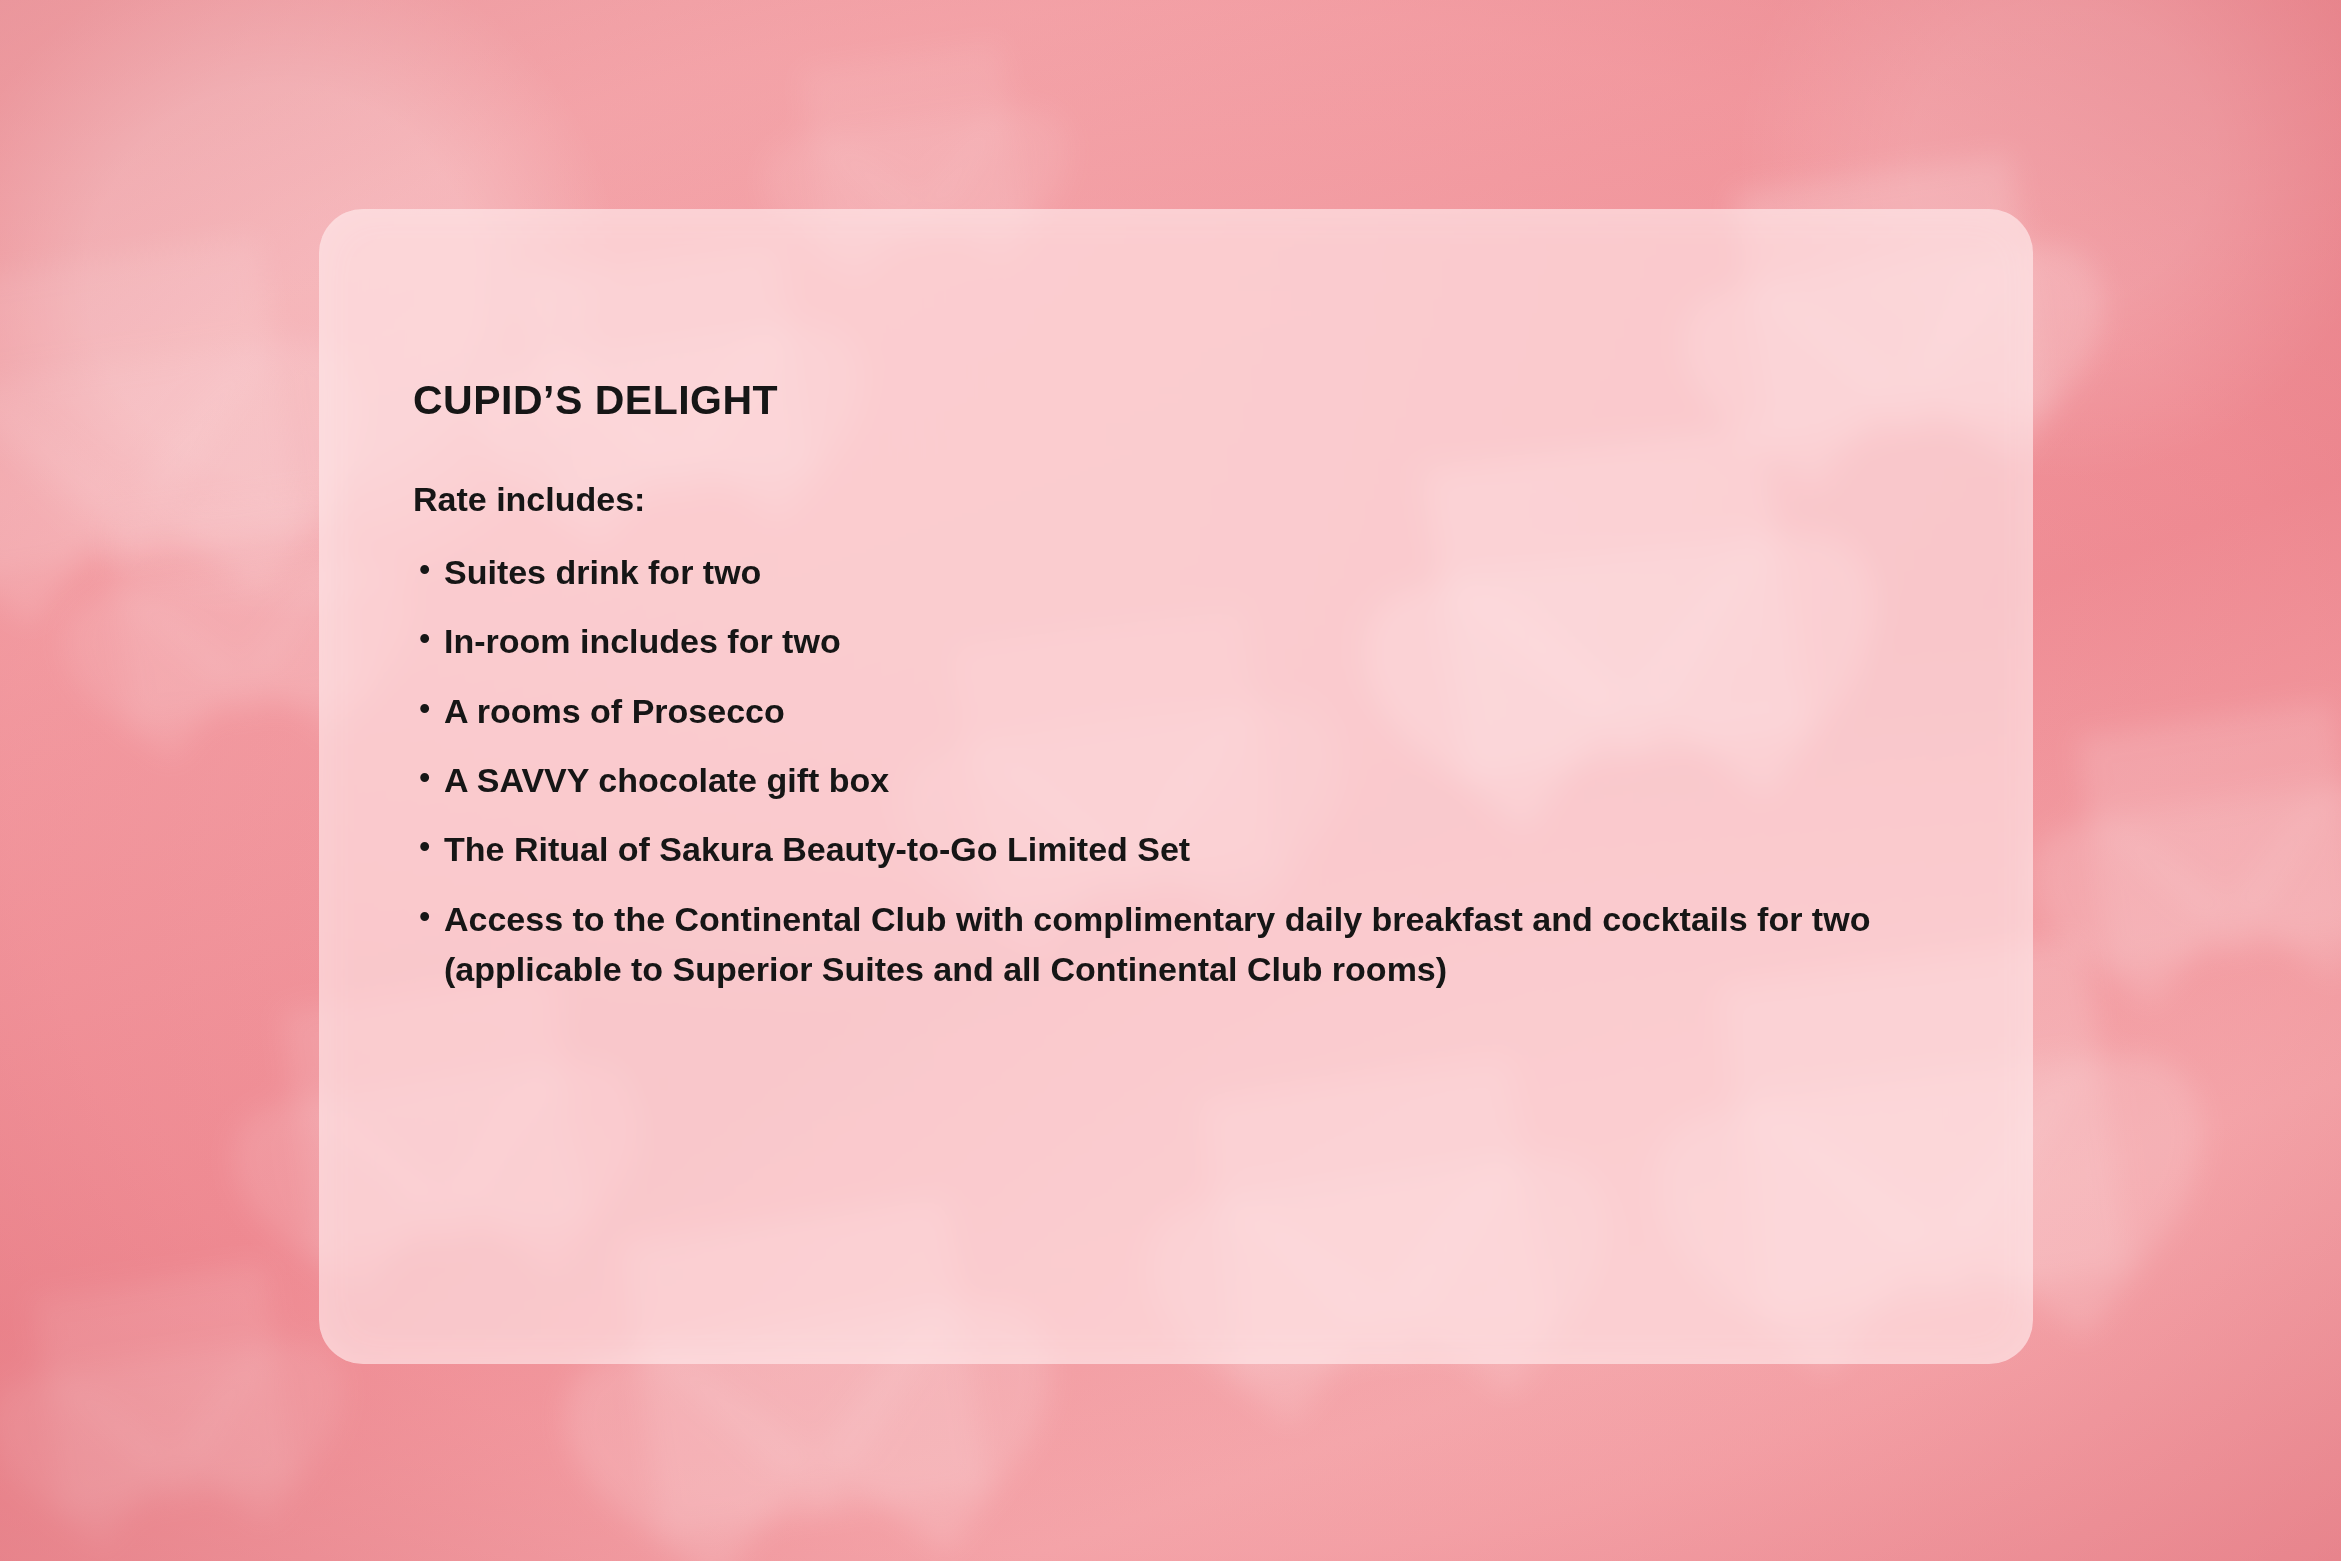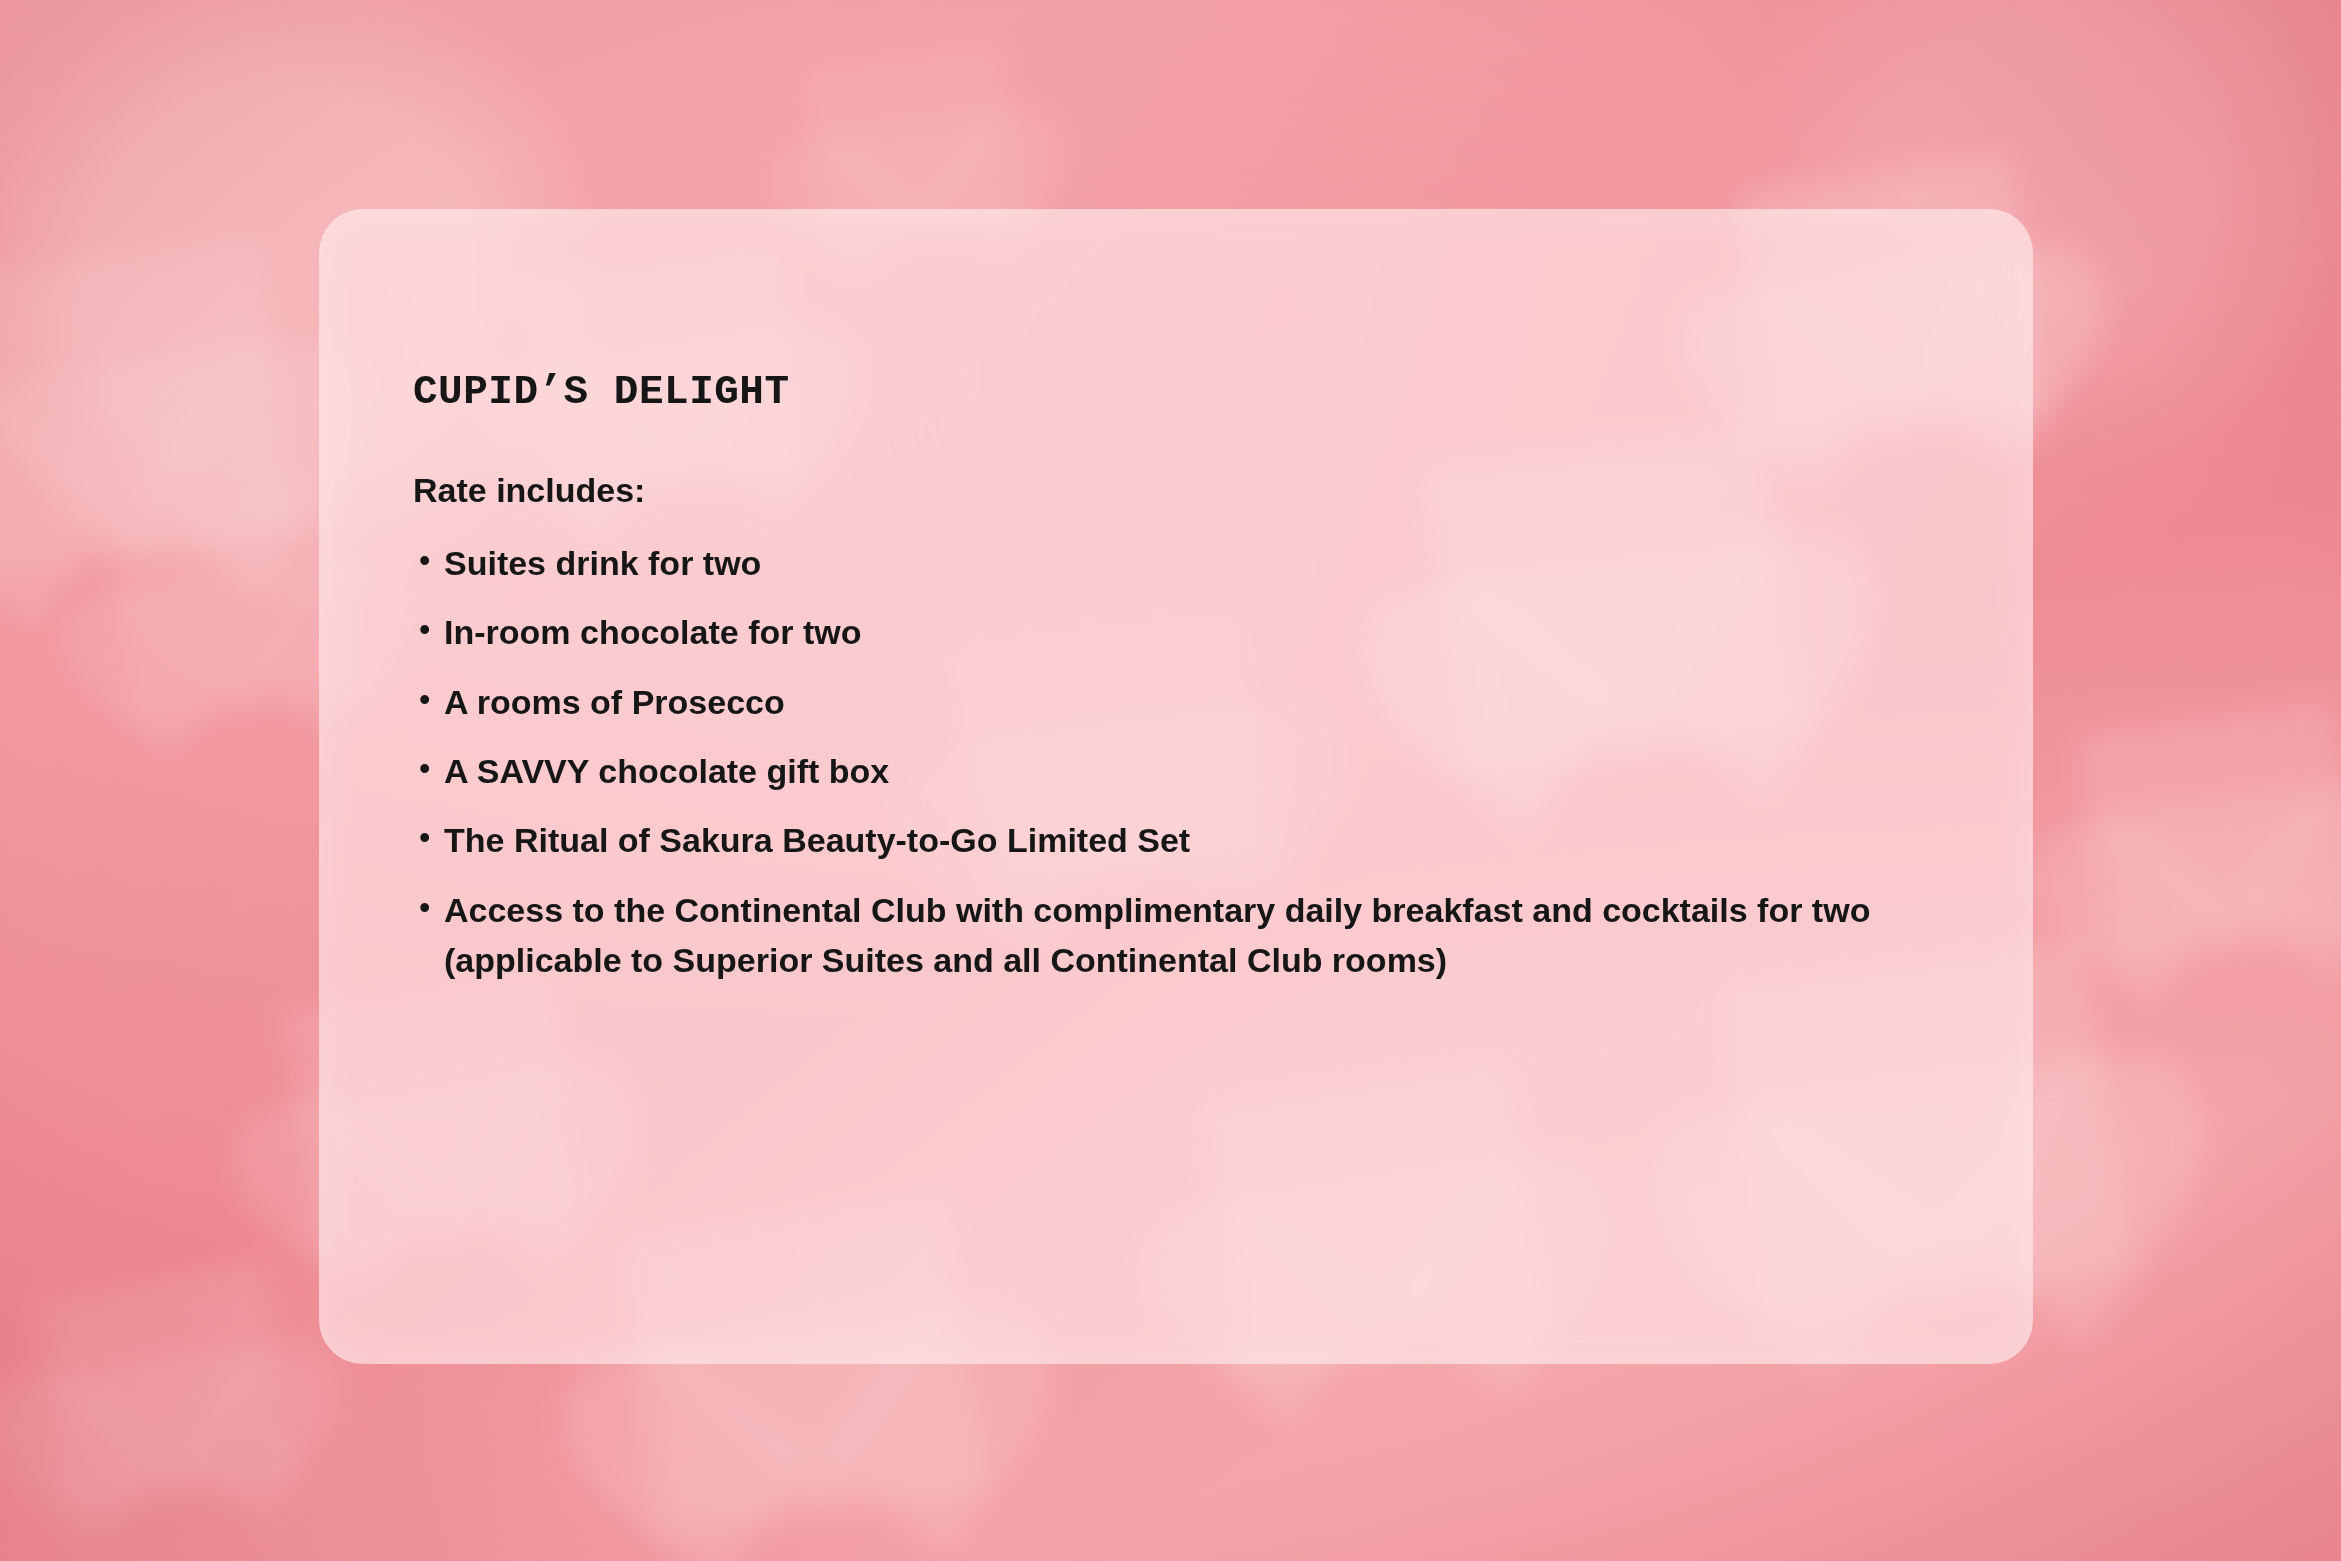--- a/index.html
+++ b/index.html
@@ -75,22 +75,21 @@
     left: 94px;
     top: 156px;
     right: 78px;
   }
 
   .title {
     font-size: 41px;
     font-weight: 700;
     letter-spacing: 0.5px;
     color: #161616;
-    margin: 4px 0 56px 0;
-    font-family: Liberation Mono, monospace;
+    margin: 12px 0 56px 0;
   }
 
   .lead {
     font-size: 34px;
     font-weight: 700;
     color: #161616;
     margin: 0 0 28px 0;
   }
 
   ul.items {
@@ -163,21 +162,21 @@
     </div>
 
   <div class="vignette"></div>
 
   <div class="card">
     <div class="card-inner">
       <h1 class="title">CUPID’S DELIGHT</h1>
       <p class="lead">Rate includes:</p>
       <ul class="items">
         <li>Suites drink for two</li>
-        <li>In-room chocolate for two</li>
+        <li>In-room includes for two</li>
         <li>A rooms of Prosecco</li>
         <li>A SAVVY chocolate gift box</li>
         <li>The Ritual of Sakura Beauty-to-Go Limited Set</li>
         <li>Access to the Continental Club with complimentary daily breakfast and cocktails for two (applicable to Superior Suites and all Continental Club rooms)</li>
       </ul>
     </div>
   </div>
 </div>
 
 

